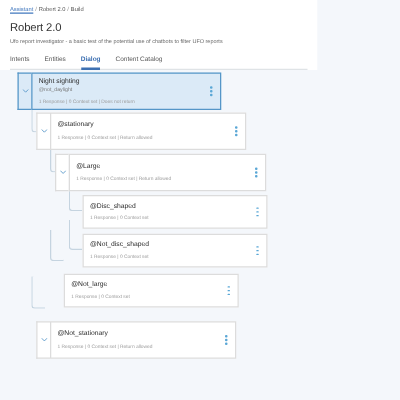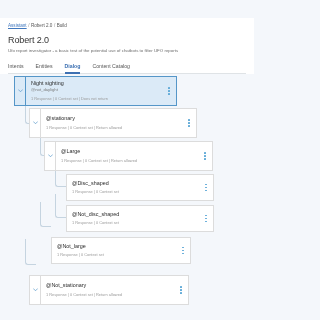--- a/index.html
+++ b/index.html
@@ -13,21 +13,20 @@
     background: #f4f7fb;
     color: #323232;
     font-size: 5px;
     -webkit-font-smoothing: antialiased;
   }
 
   
   .page-header {
     background: #ffffff;
     padding: 4px 8px 0 8px;
-    margin-top: 18px;
   }
   .breadcrumb {
     font-size: 4.6px;
     color: #565656;
     line-height: 7px;
     white-space: nowrap;
   }
   .breadcrumb .crumb-link {
     color: #4178be;
     text-decoration: underline;

